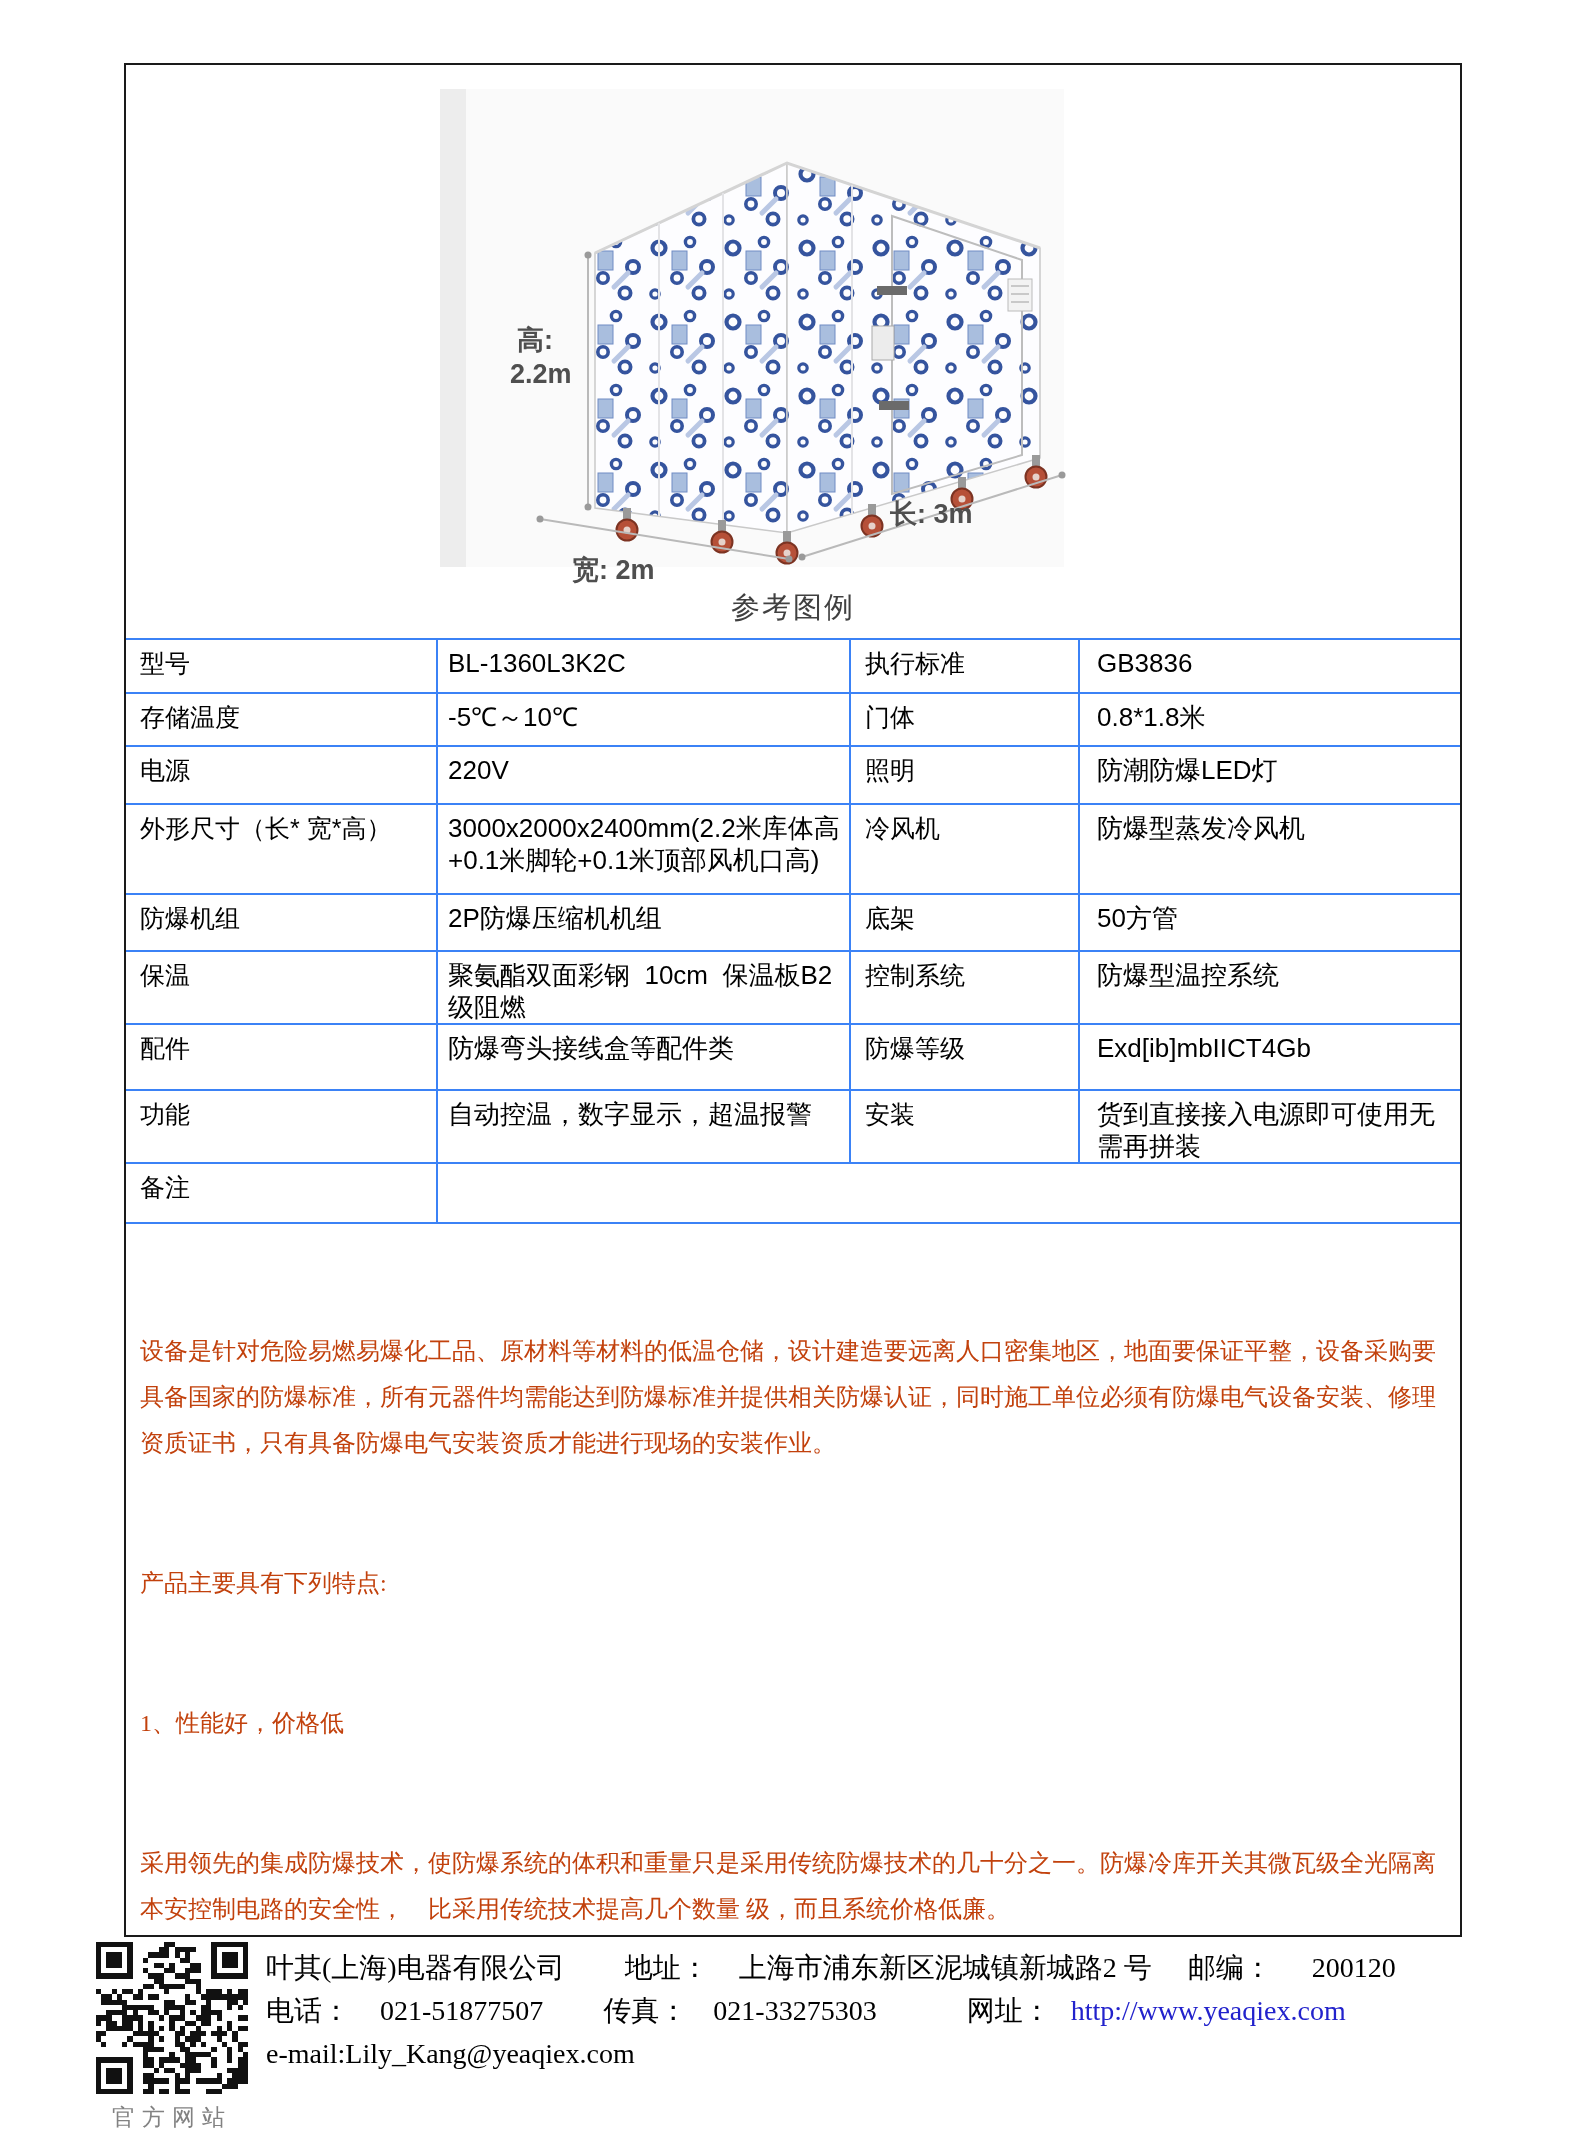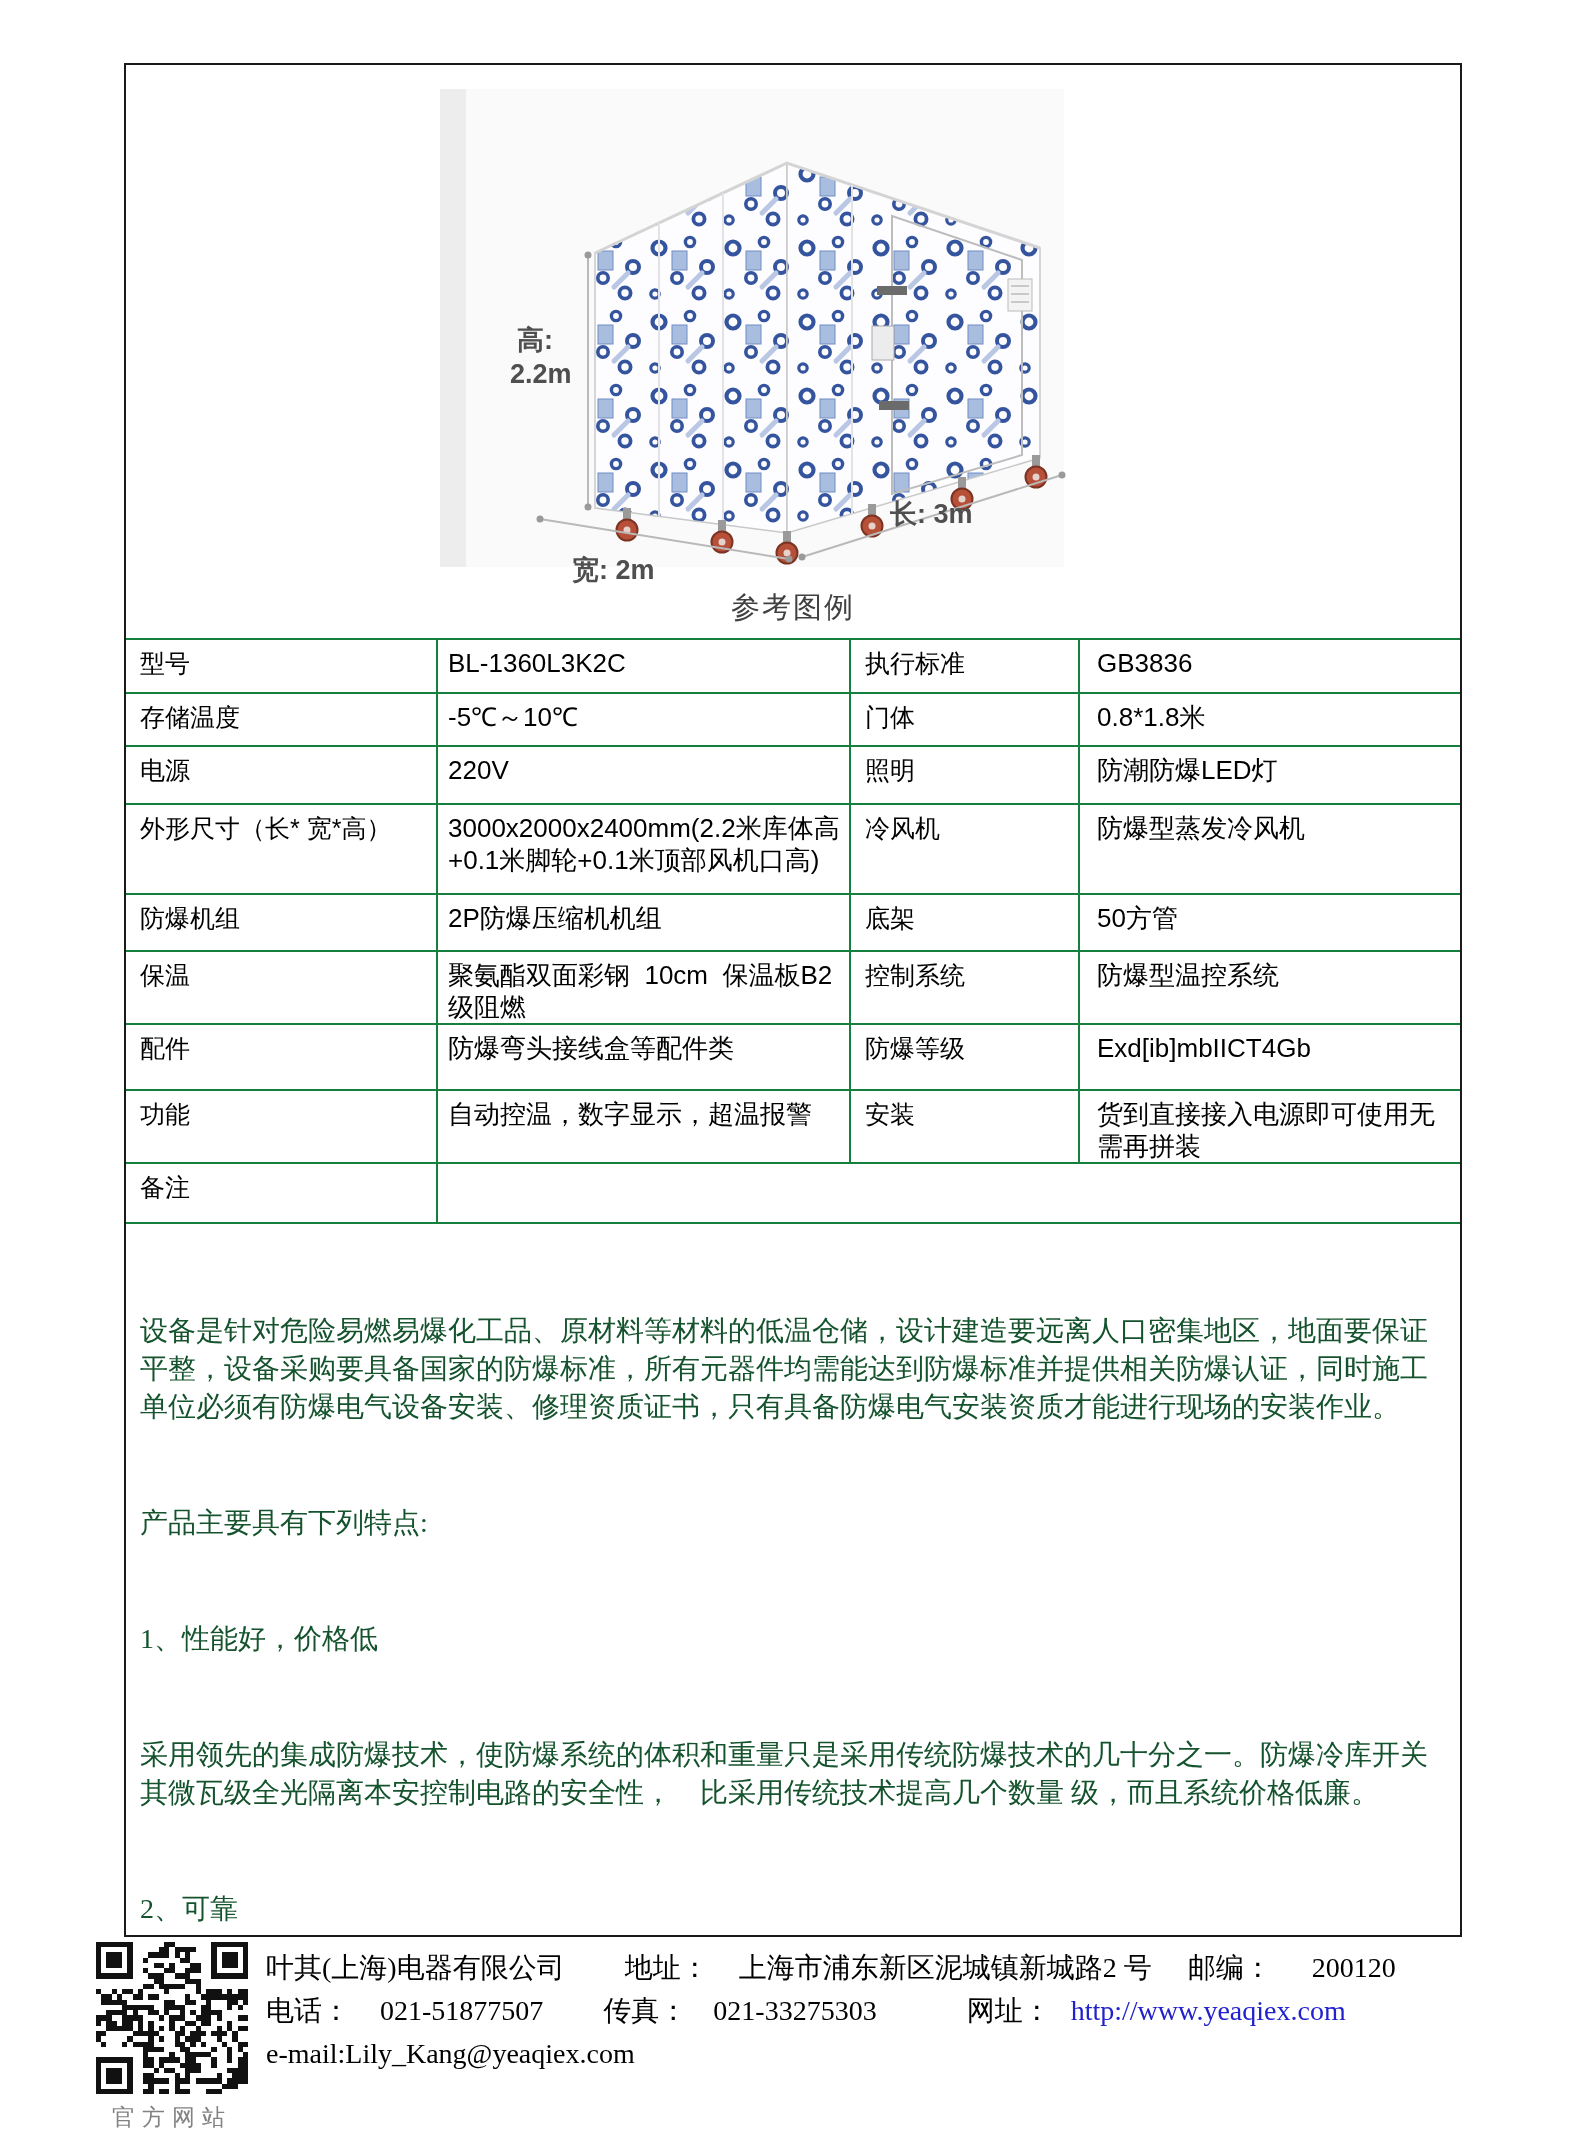--- a/index.html
+++ b/index.html
@@ -17,36 +17,36 @@
   .product-svg { position:absolute; left:296px; top:18px; }
   .figure-caption {
     position:absolute; left:0; right:0; bottom:10px; text-align:center;
     font-size:29px; color:#404040; letter-spacing:2px;
   }
   .dim-label { font-family:"Liberation Sans",sans-serif; font-size:27px; font-weight:bold; fill:#4f4f4f; }
 
   
   table.spec { width:100%; border-collapse:collapse; table-layout:fixed; flex:none; }
   .spec td {
-    border:2px solid #15803d; vertical-align:top;
+    border:2px solid #3b82f6; vertical-align:top;
     padding:7px 8px 0 10px; font-size:26px; line-height:32px;
     white-space:pre-wrap; overflow:hidden;
   }
   .spec td.lbl { font-size:25px; white-space:nowrap; padding-left:14px; }
   .spec tr td:first-child { border-left:none; }
   .spec tr td:last-child  { border-right:none;padding-left:17px; }
   .spec tr.h0 td{height:54px}.spec tr.h1 td{height:53px}.spec tr.h2 td{height:58px}
   .spec tr.h3 td{height:90px}.spec tr.h4 td{height:57px}.spec tr.h5 td{height:73px}
   .spec tr.h6 td{height:66px}.spec tr.h7 td{height:73px}.spec tr.h8 td{height:60px}
 
   
   .desc {
     flex:1; overflow:hidden; padding:12px 16px 0 14px;
-    font-family:"Liberation Serif",serif; font-size:28px; line-height:38px;
-    white-space:pre-wrap; color:#14532d;
+    font-family:"Liberation Serif",serif; font-size:24px; line-height:46px;
+    white-space:pre-wrap; color:#c2410c;
   }
   .desc p { margin:0 0 2px 0; }
 
   
   .qr-wrap { position:absolute; left:96px; top:1942px; width:152px; }
   .qr-caption {
     margin-top:4px; text-align:center; font-size:23px; color:#828282;
     letter-spacing:7px; font-family:"Liberation Sans",sans-serif;
   }
   .contact {

